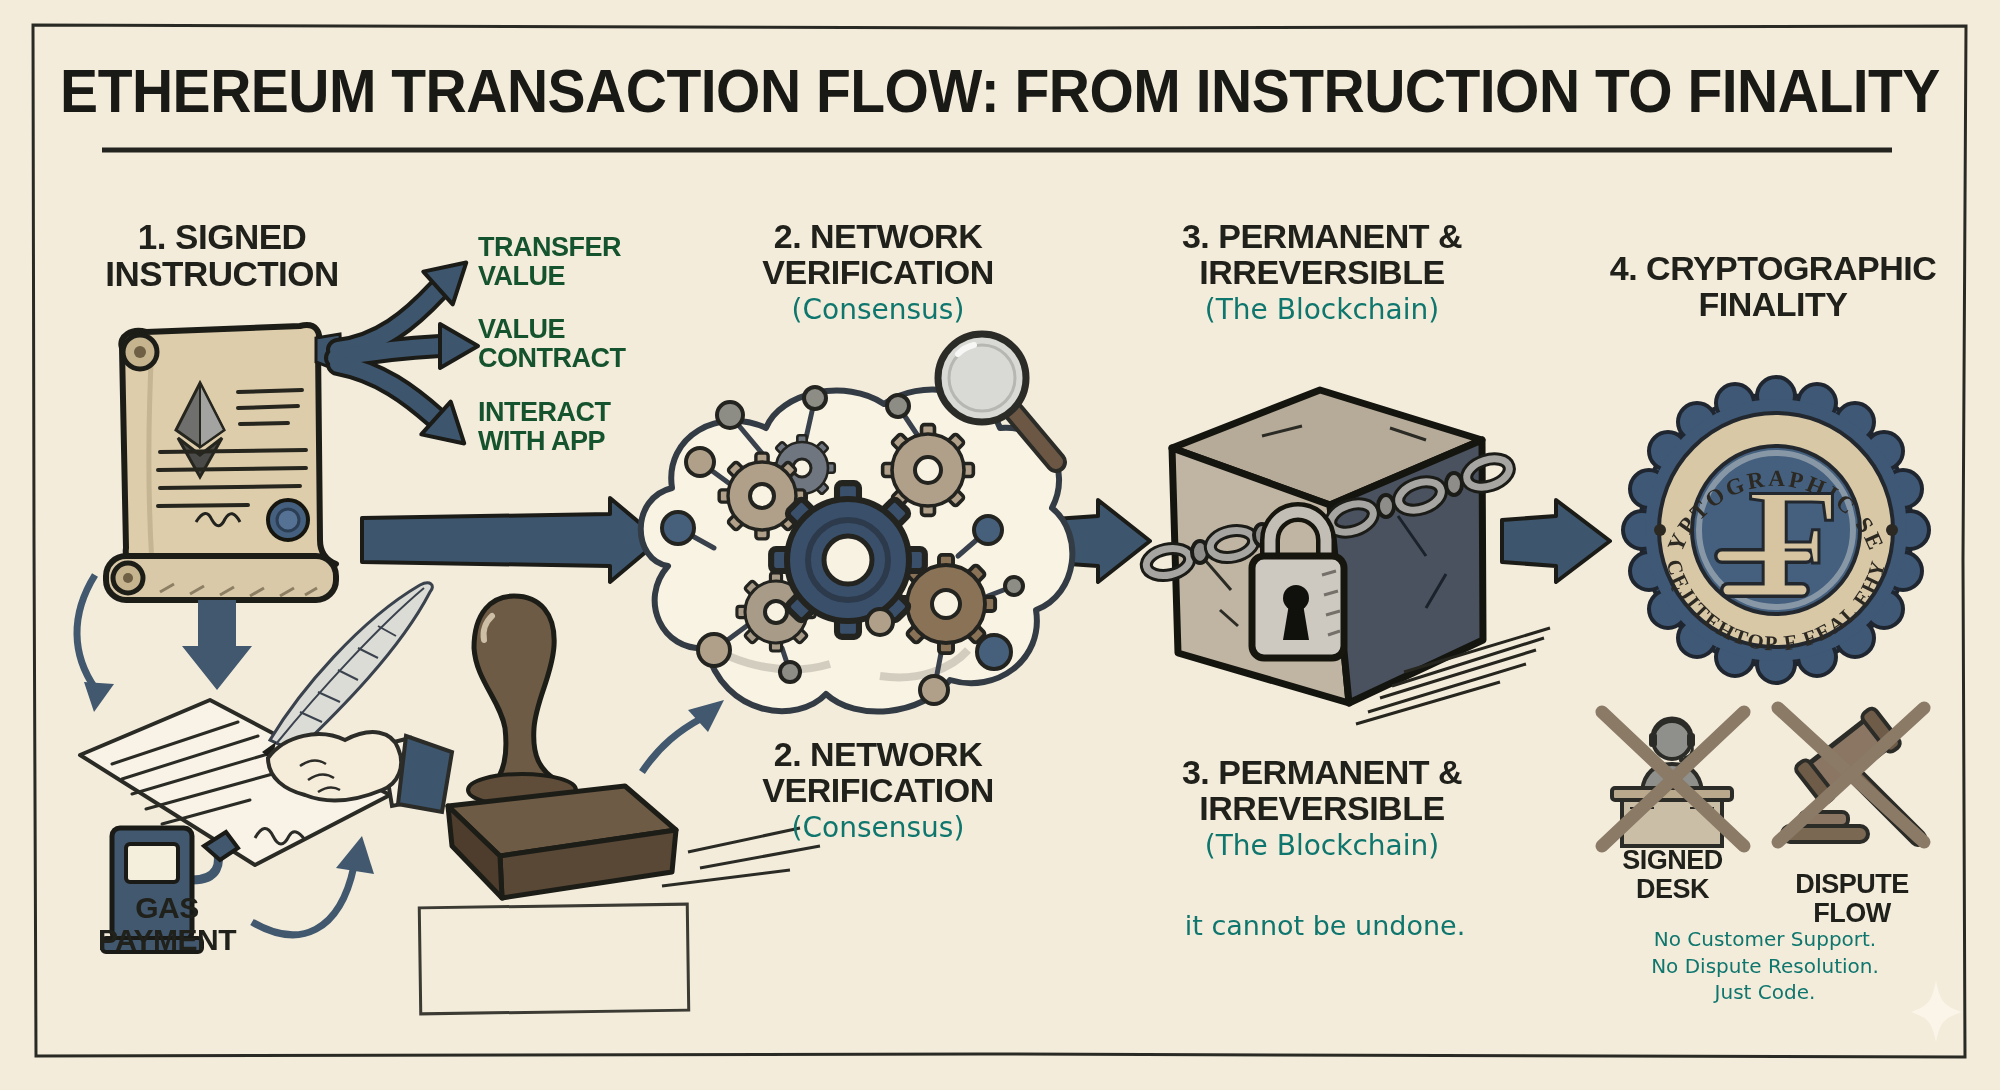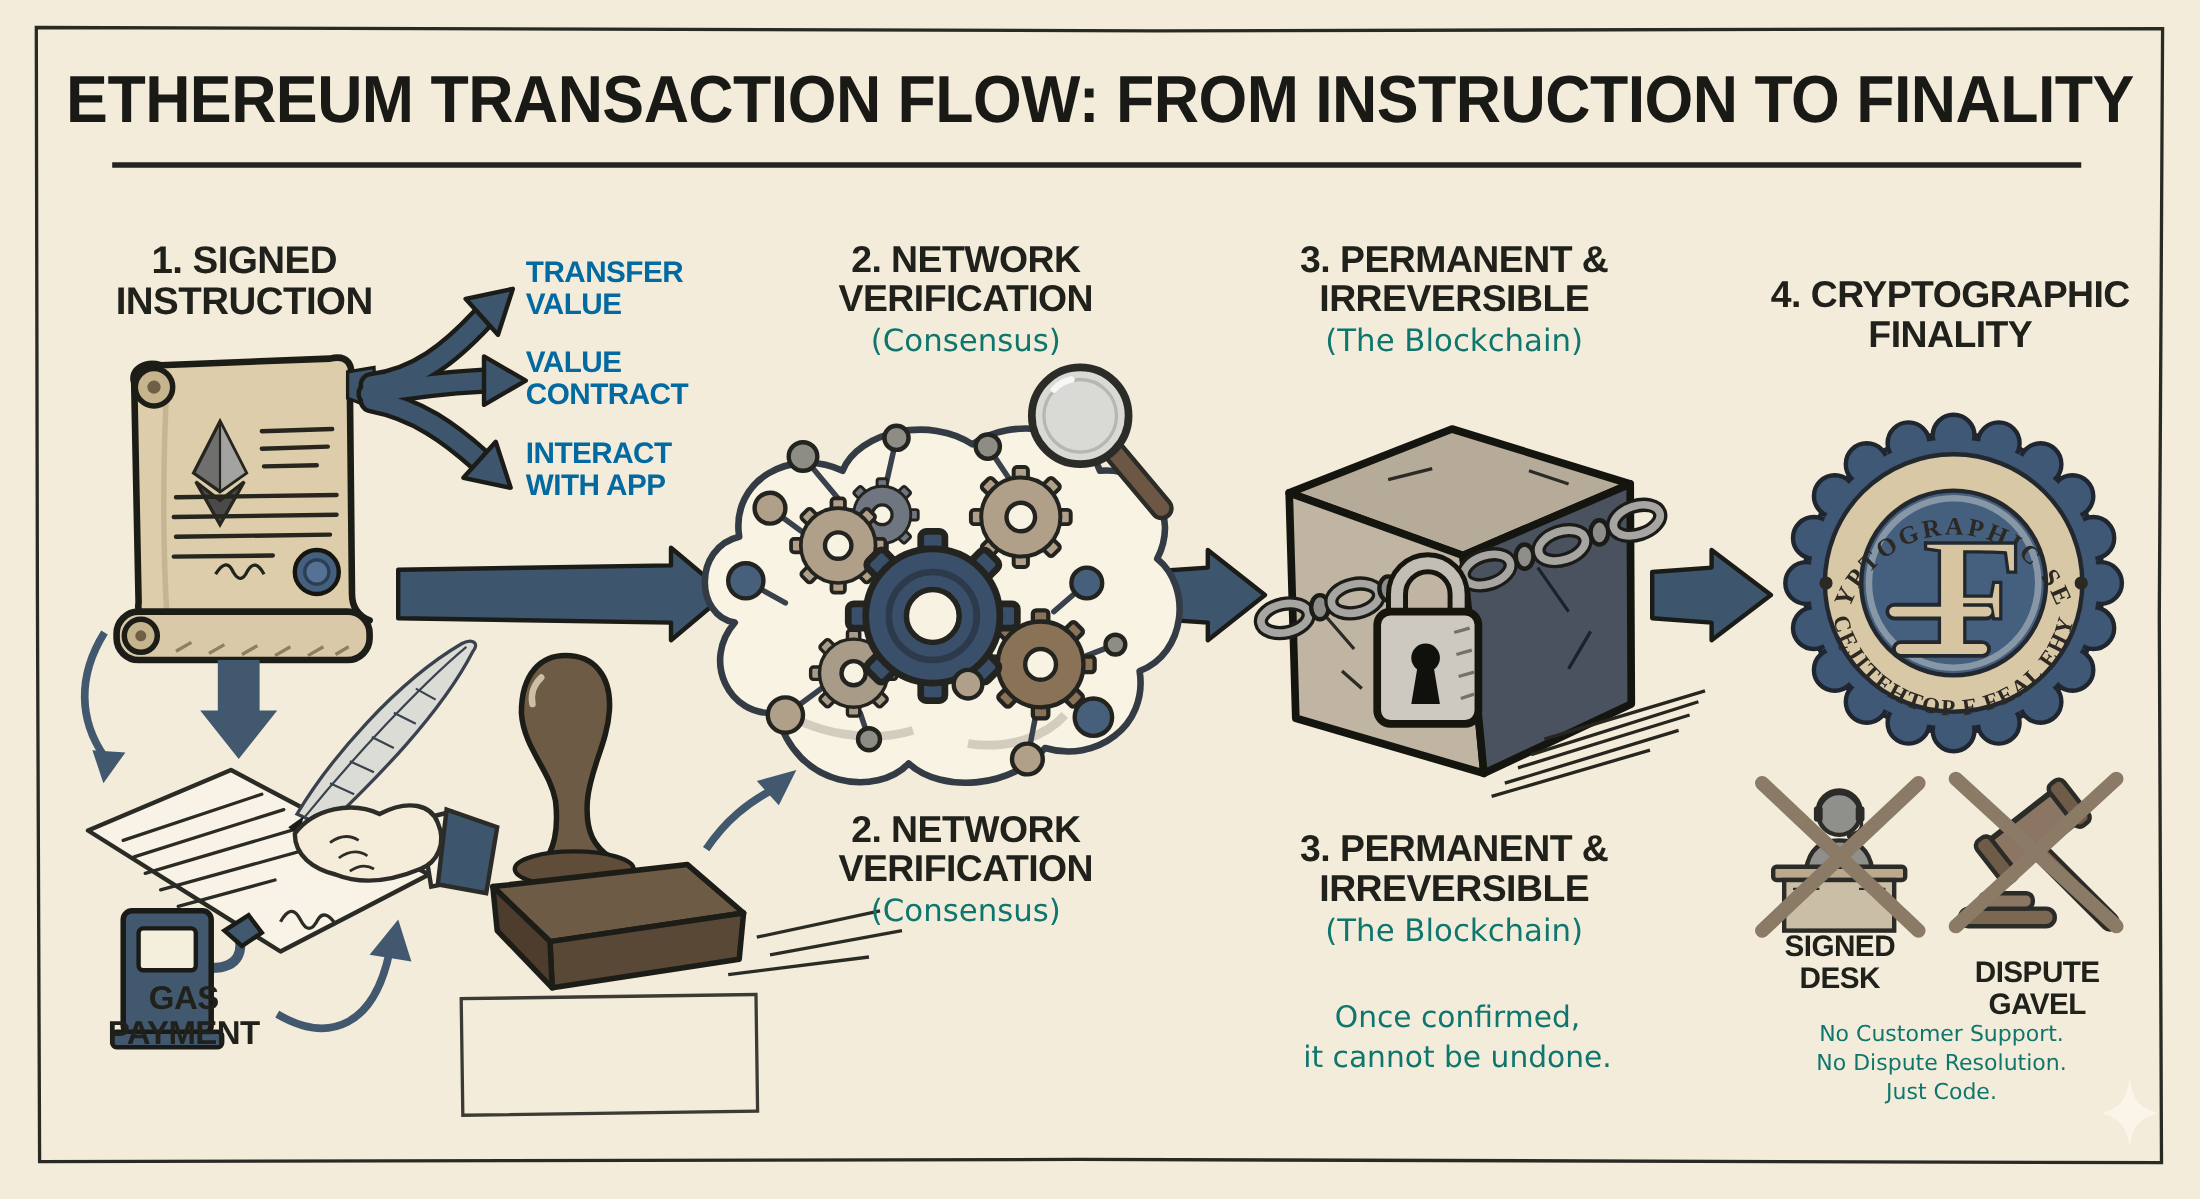--- a/index.html
+++ b/index.html
@@ -6,21 +6,21 @@
   #canvas{position:relative;width:2000px;height:1090px;background:#f3ecdb;overflow:hidden;
           font-family:"Liberation Sans",sans-serif;}
   #art{position:absolute;left:0;top:0;}
   .txt{position:absolute;color:#21211c;}
   .hd{font-weight:800;letter-spacing:-0.5px;line-height:1.06;text-align:center;color:#21211c;}
   .hd .ln{display:block;}
   .hand{font-family:"DejaVu Sans",sans-serif;font-weight:400;color:#0f766e;text-align:center;}
   #title{left:0;width:2000px;top:58px;font-size:57px;font-weight:800;letter-spacing:-0.5px;
          text-align:center;white-space:nowrap;color:#191915;transform:scaleY(1.06);}
   .branch-label{position:absolute;left:478px;width:220px;text-align:left;font-weight:800;
-                font-size:27px;line-height:1.08;color:#0369a1;letter-spacing:-0.5px;}
+                font-size:27px;line-height:1.08;color:#14532d;letter-spacing:-0.5px;}
   .seal-arc{font-family:"Liberation Serif",serif;font-weight:bold;fill:#2c2822;}
 </style>
 </head>
 <body>
 
 <div id="canvas">
 
 <svg id="art" width="2000" height="1090" viewBox="0 0 2000 1090">
 
   <path d="M33,25 L1050,28 L1966,26 L1963,560 L1965,1057 L980,1054 L36,1056 L34,540 Z" fill="none" stroke="#2a2a24" stroke-width="3"></path>
@@ -376,38 +376,37 @@
   <span class="ln hand" style="font-weight:400;font-size:28px;margin-top:5px;letter-spacing:0;">(Consensus)</span>
 </div>
 
 <div class="txt hd" style="left:1172px;top:754px;width:300px;font-size:34px;">
   <span class="ln">3. PERMANENT &amp;</span>
   <span class="ln">IRREVERSIBLE</span>
   <span class="ln hand" style="font-weight:400;font-size:28px;margin-top:5px;letter-spacing:0;">(The Blockchain)</span>
 </div>
 
 <div class="txt hand" style="left:1160px;top:908px;width:330px;font-size:27px;line-height:1.35;">
-  <span style="display:block">Once confirmed,</span>
   <span style="display:block">it cannot be undone.</span>
 </div>
 
 
 <div class="txt hd" style="left:92px;top:892px;width:150px;font-size:30px;">
   <span class="ln">GAS</span>
   <span class="ln">PAYMENT</span>
 </div>
 
 <div class="txt hd" style="left:1600px;top:846px;width:145px;font-size:27px;">
   <span class="ln">SIGNED</span>
   <span class="ln">DESK</span>
 </div>
 
 <div class="txt hd" style="left:1782px;top:870px;width:140px;font-size:27px;text-align:center;">
   <span class="ln">DISPUTE</span>
-  <span class="ln">GAVEL</span>
+  <span class="ln">FLOW</span>
 </div>
 
 <div class="txt hand" style="left:1580px;top:926px;width:370px;font-size:20px;line-height:1.33;">
   <span style="display:block">No Customer Support.</span>
   <span style="display:block">No Dispute Resolution.</span>
   <span style="display:block">Just Code.</span>
 </div>
 
 </div>
 

